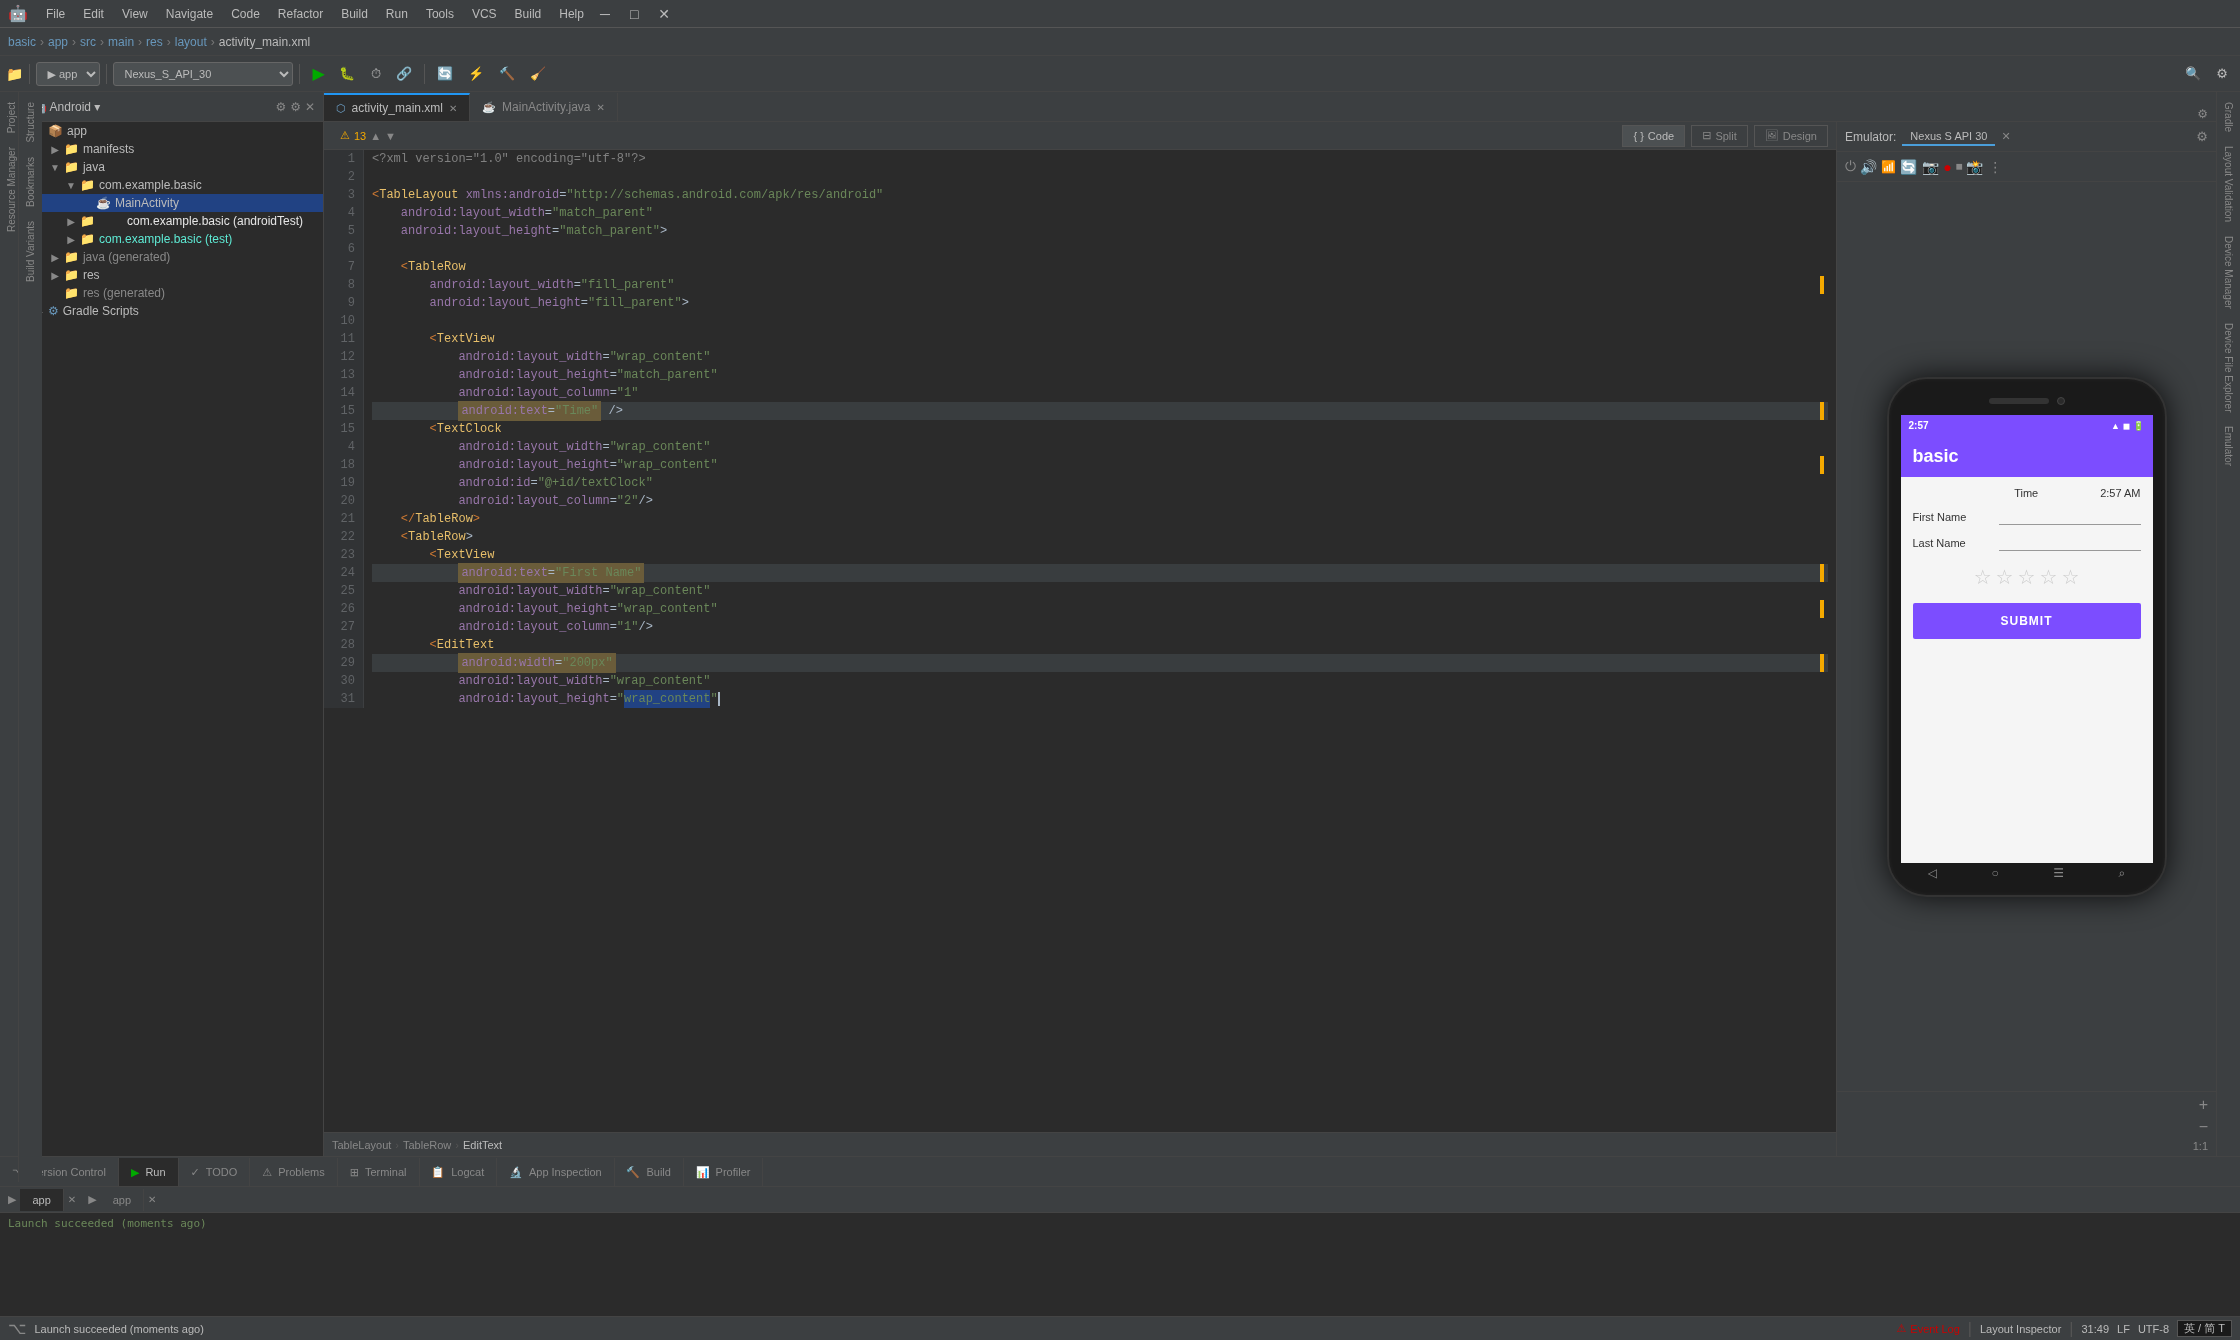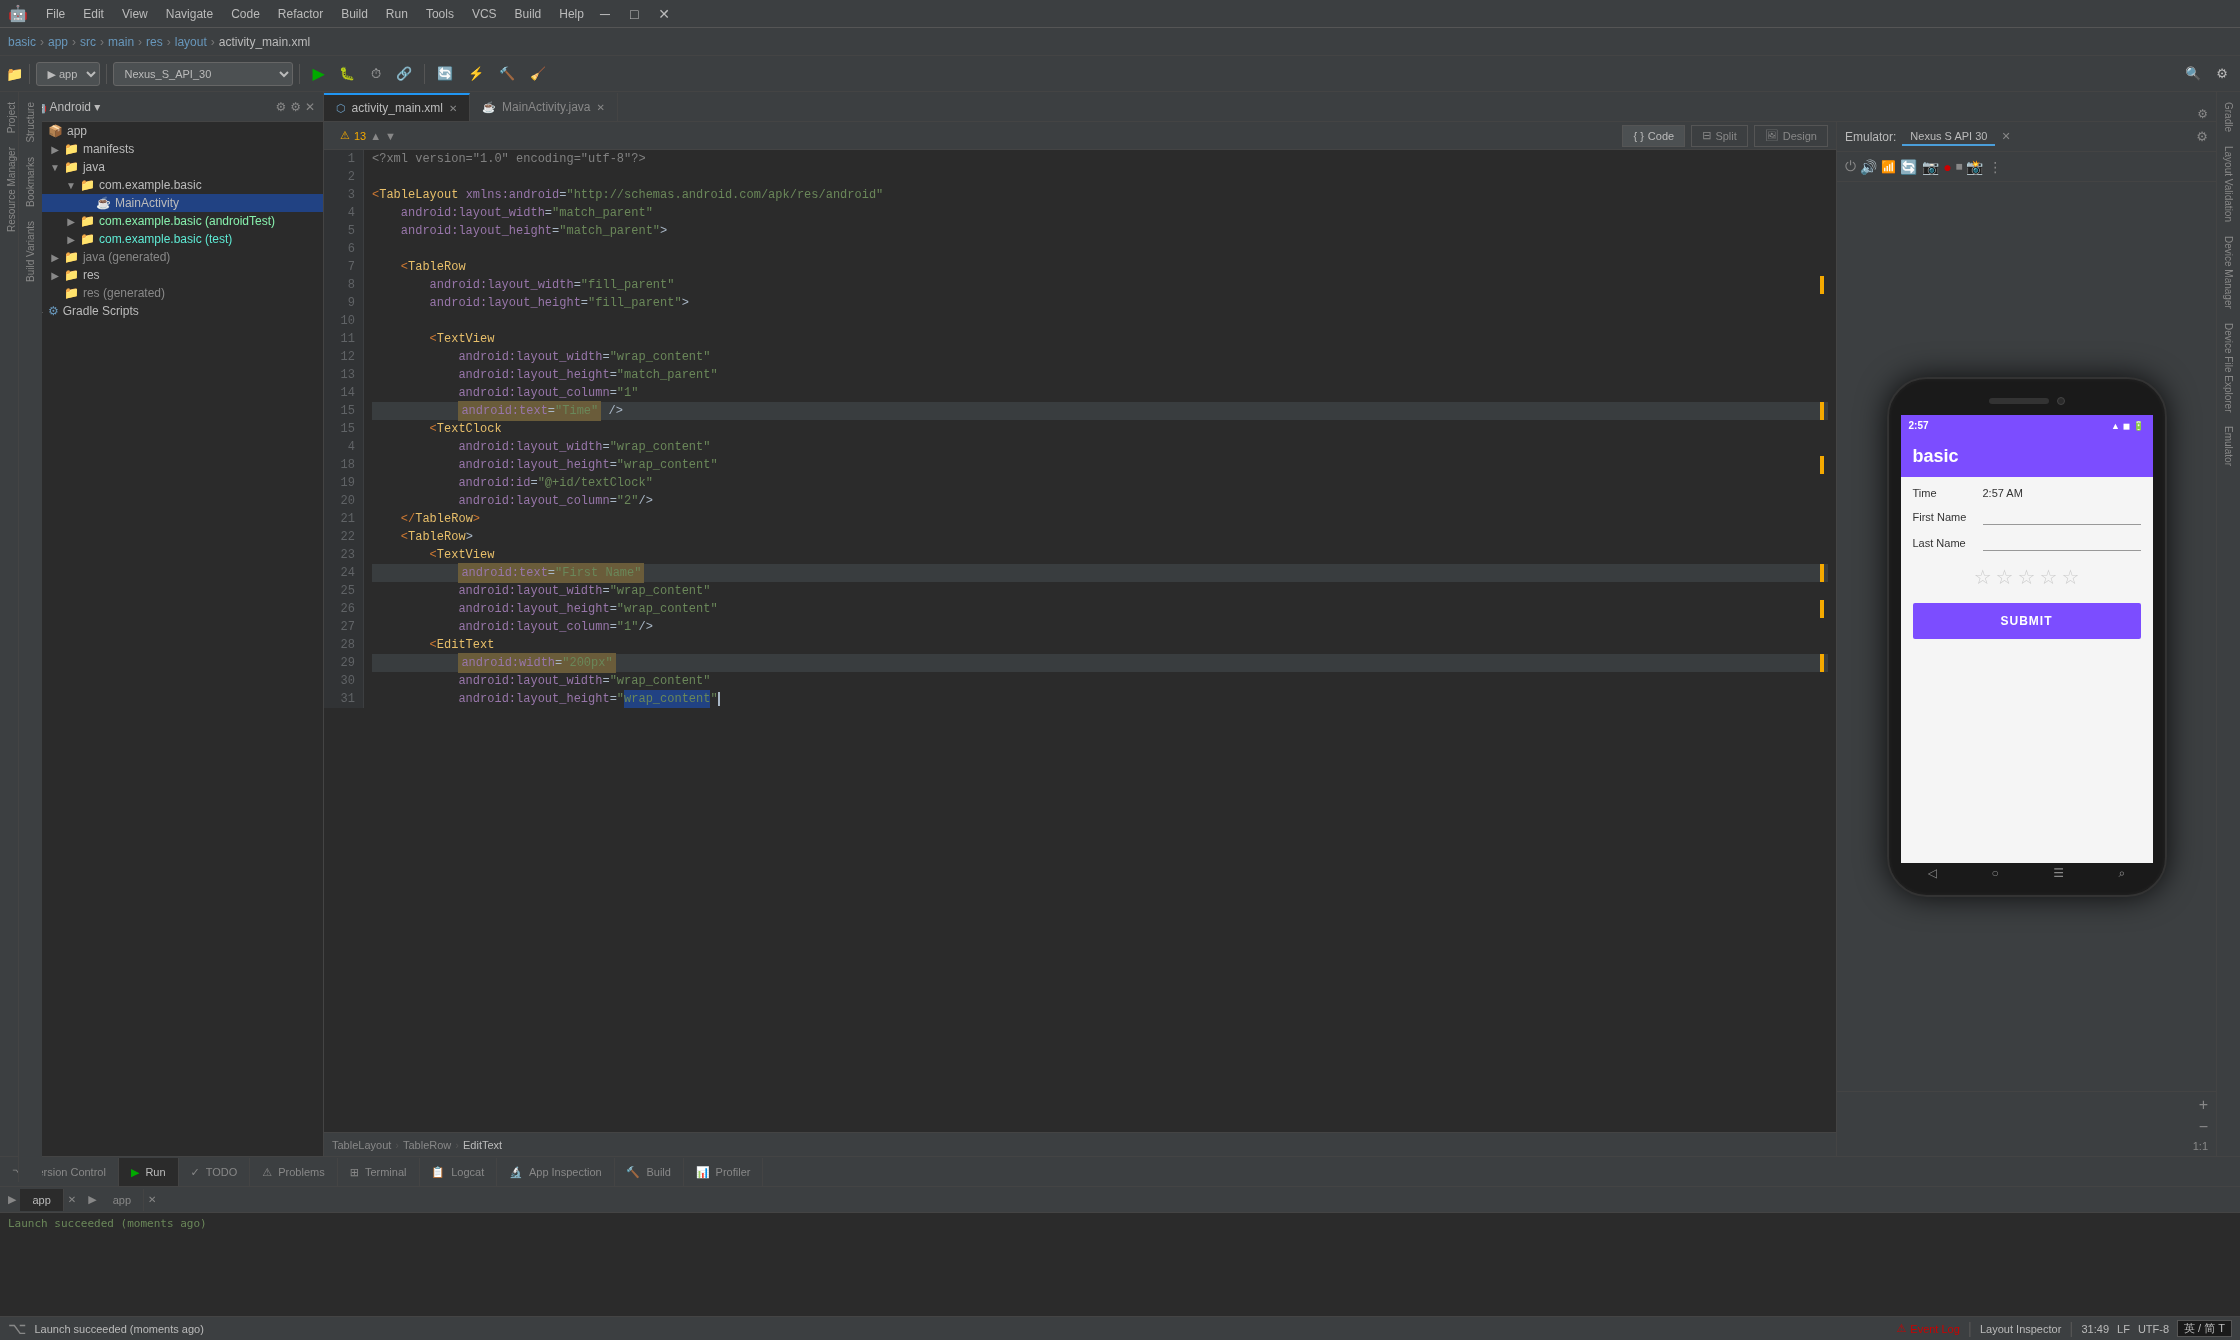--- a/index.html
+++ b/index.html
@@ -372,21 +372,22 @@
       flex: 1;
       padding: 10px 12px;
       display: flex;
       flex-direction: column;
       gap: 10px;
       background: #f5f5f5;
     }
     .phone-row {
       display: flex;
       align-items: center;
-      gap: 0;
+      gap: 16px;
+      justify-content: flex-end;
     }
     .phone-label {
       font-size: 11px;
       color: #333;
       width: 70px;
     }
     .phone-value {
       font-size: 11px;
       color: #333;
     }
@@ -665,21 +666,21 @@
         <div class="tree-indent" style="width:56px;"></div>
         <span class="tree-arrow"> </span>
         <span class="tree-icon" style="color:#d0a84d;">☕</span>
         <span>MainActivity</span>
       </div>
 
       <div class="tree-item">
         <div class="tree-indent" style="width:40px;"></div>
         <span class="tree-arrow">▶</span>
         <span class="tree-icon folder-icon">📁</span>
-        <span style="color:#86efac;">com.example.basic (androidTest)</span>
+        <span style="color:#e5e5e5;margin-left:28px;">com.example.basic (androidTest)</span>
       </div>
 
       <div class="tree-item">
         <div class="tree-indent" style="width:40px;"></div>
         <span class="tree-arrow">▶</span>
         <span class="tree-icon folder-icon">📁</span>
         <span style="color:#5eead4;">com.example.basic (test)</span>
       </div>
 
       <div class="tree-item">

